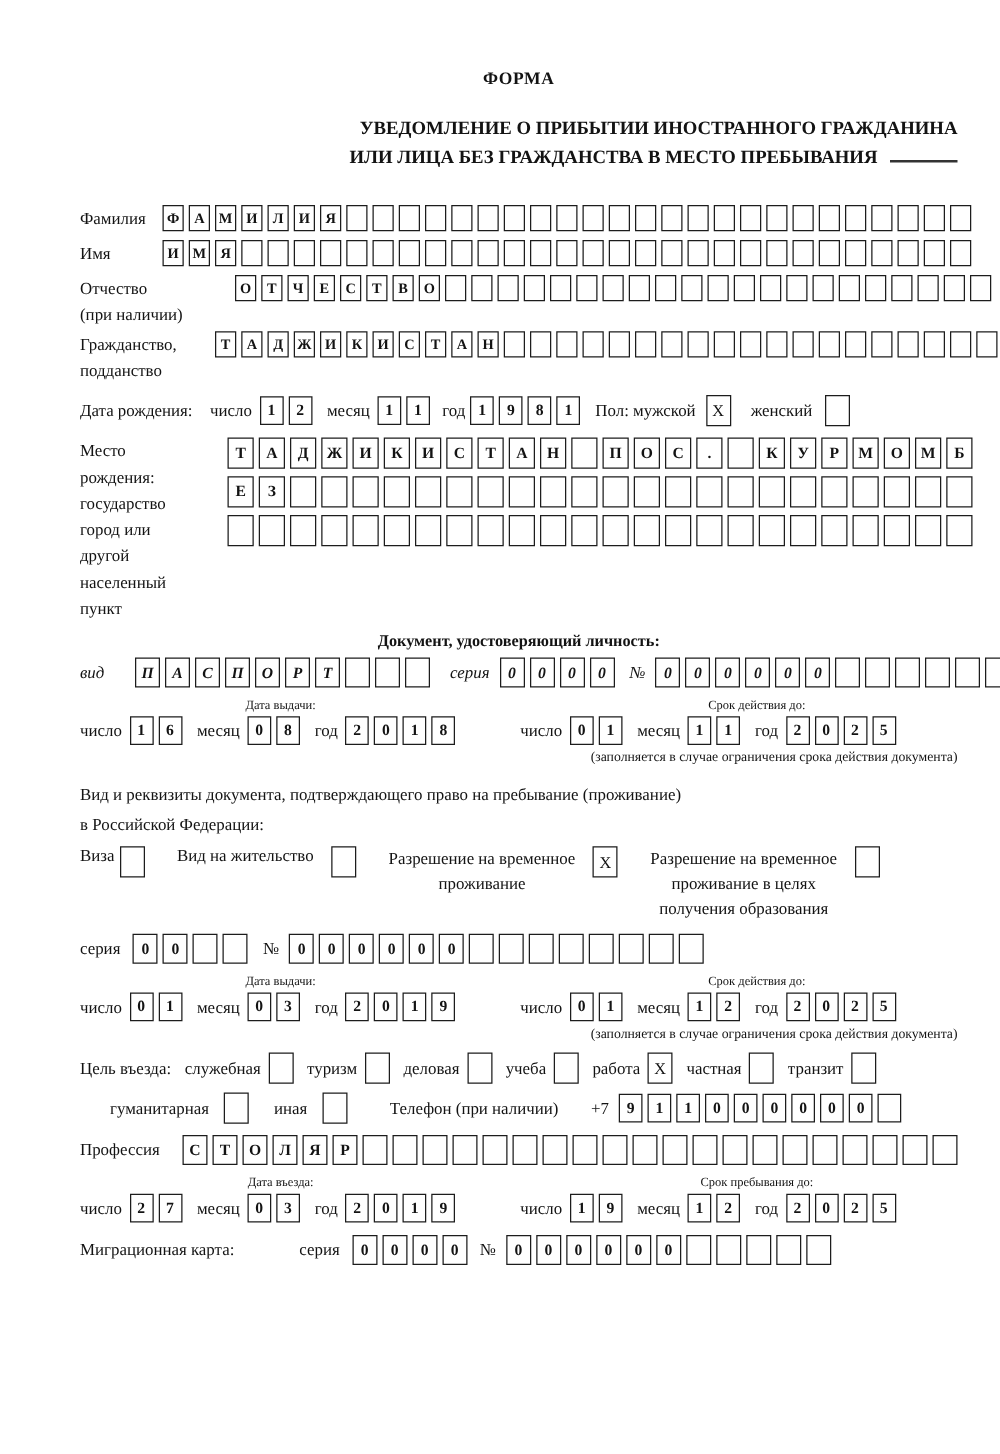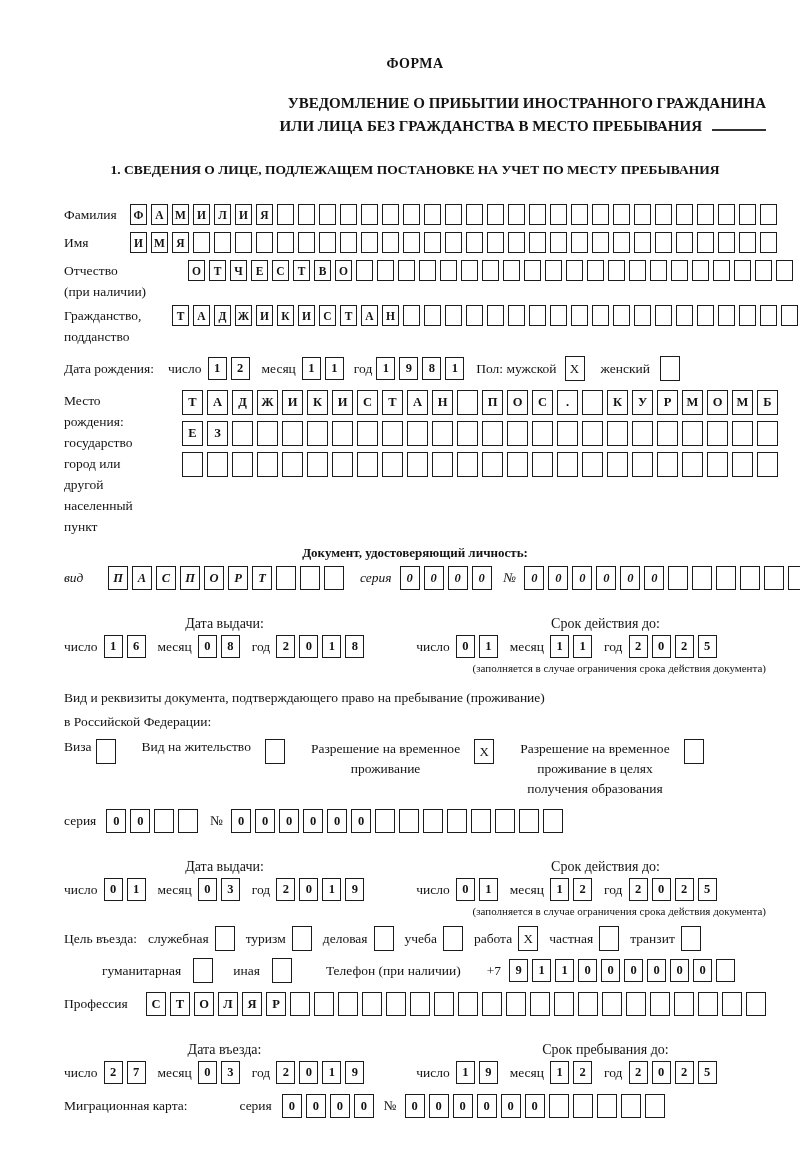--- a/index.html
+++ b/index.html
@@ -27,56 +27,55 @@
   .cg{display:inline-flex;gap:4px;flex:0 0 auto;}
   .cell{box-sizing:border-box;width:17px;height:21px;border:1.6px solid #1c1c1c;background:#fff;
         display:flex;align-items:center;justify-content:center;font-size:11.5px;font-weight:bold;}
   .cg.lg .cell{width:21px;height:25px;font-size:12.5px;}
   .cg.md .cell{width:20px;height:24px;font-size:12.5px;}
   .cg.date .cell{width:19px;height:23px;font-size:12.5px;}
   .cg.chk .cell{width:20px;height:25px;font-size:13px;font-weight:normal;}
   .rows{display:flex;flex-direction:column;gap:6px;}
 
   
-  .dateheads{display:flex;margin-top:26px;font-size:14px;}
+  .dateheads{display:flex;margin-top:9px;font-size:10px;}
   .dateheads .dh1{width:330px;text-align:center;}
   .dateheads .dh2{width:330px;margin-left:60px;text-align:center;}
   .daterow{display:flex;align-items:center;margin-top:3px;font-size:13.5px;}
   .daterow .dl{margin:0 6px 0 0;}
   .daterow .dl2{margin:0 6px 0 12px;}
   .daterow .rgroup{margin-left:52px;}
   .footnote{margin-top:4px;text-align:right;font-size:11px;}
 
   .plain{margin-top:12px;font-size:13.5px;line-height:24px;}
 
   
   .permit-row{display:flex;align-items:flex-start;margin-top:5px;font-size:13.5px;}
   .permit-row .ml{text-align:center;line-height:20px;}
   .permit-row .cg{margin:0 0 0 8px;}
   .pgap{margin-left:26px !important;display:inline-block;}
 
   
   .purpose .cg{margin-left:6px;}
   .purpose .it{margin-left:11px;text-align:right;}
-  .purpose2{margin-left:38px;}
+  .purpose2{margin-left:24px;}
   .purpose2 .cg{margin-left:12px;}
 </style>
 </head>
 <body>
 
 <div class="page">
 
   <div class="forma">ФОРМА</div>
 
   <div class="title">
     <div>УВЕДОМЛЕНИЕ О ПРИБЫТИИ ИНОСТРАННОГО ГРАЖДАНИНА</div>
     <div><span>ИЛИ ЛИЦА БЕЗ ГРАЖДАНСТВА В МЕСТО ПРЕБЫВАНИЯ</span><span class="blankline"></span></div>
   </div>
 
-  <div class="sec-head">1. СВЕДЕНИЯ О ЛИЦЕ, ПОДЛЕЖАЩЕМ ПОСТАНОВКЕ НА УЧЕТ ПО МЕСТУ ПРЕБЫВАНИЯ</div>
 
   <div class="frow" style="margin-top:26px;">
     <span class="lab w66">Фамилия</span>
     <span class="cg">
         <span class="cell">Ф</span>
         <span class="cell">А</span>
         <span class="cell">М</span>
         <span class="cell">И</span>
         <span class="cell">Л</span>
         <span class="cell">И</span>

